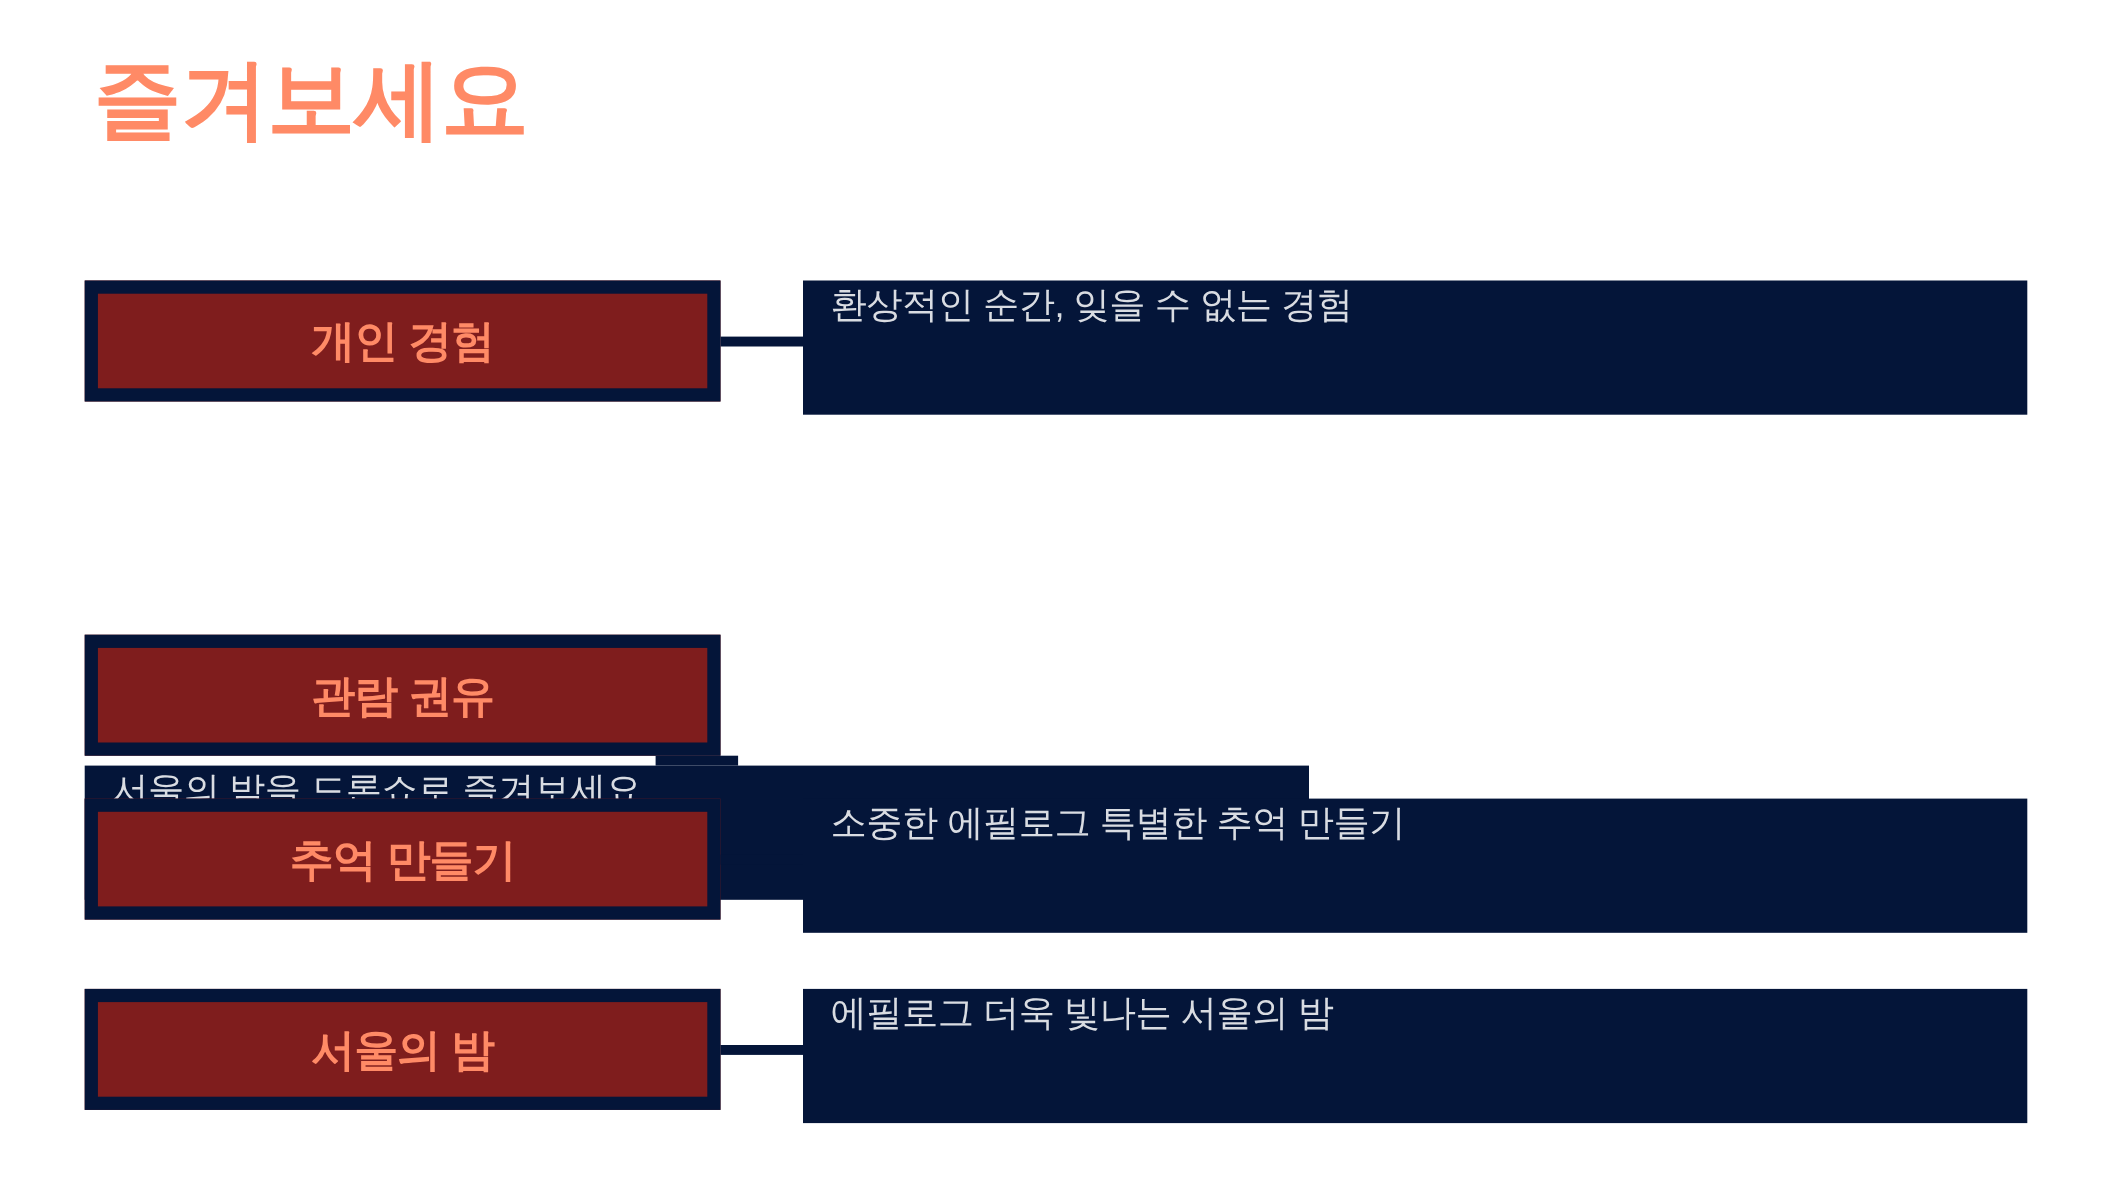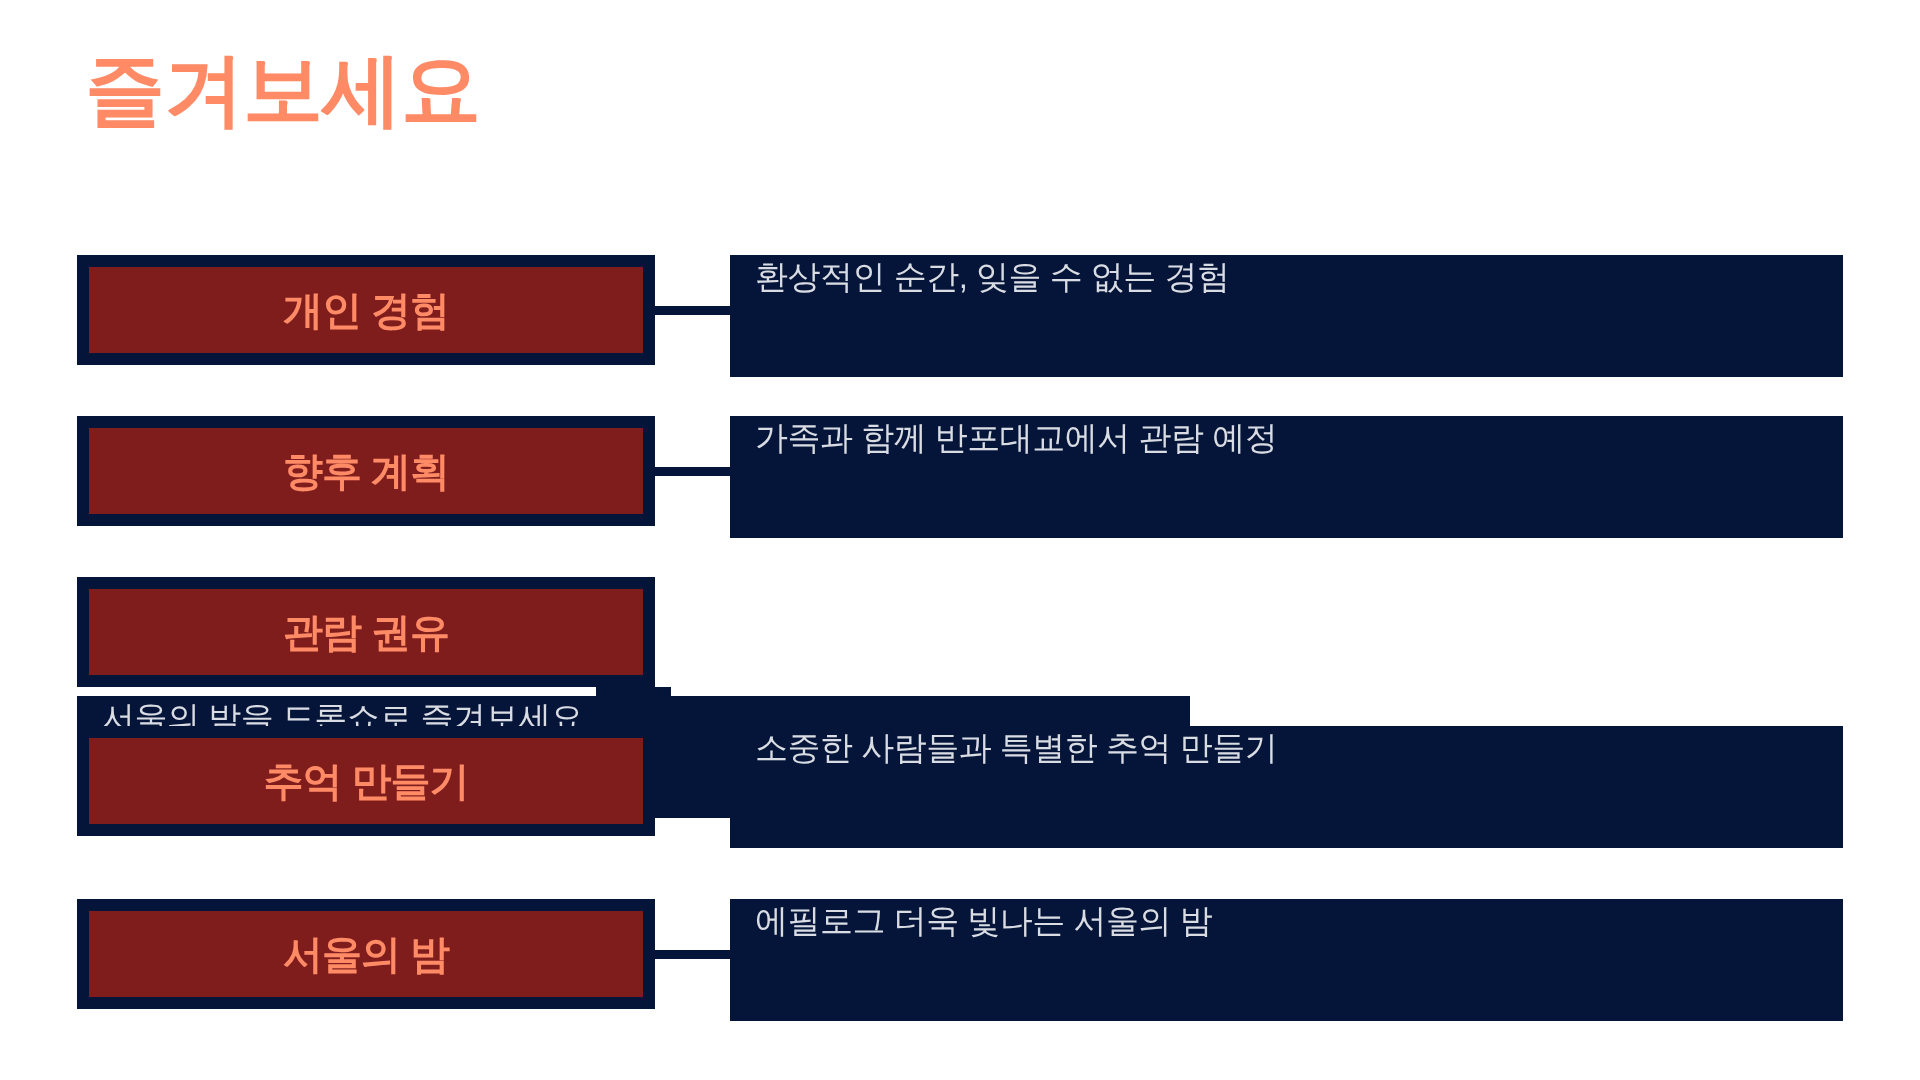--- a/index.html
+++ b/index.html
@@ -93,47 +93,38 @@
   <div class="row row-1">
     <div class="topic-box">
       <span class="topic-label">개인 경험</span>
     </div>
     <div class="connector"></div>
     <div class="desc-box">
       <span class="desc-text">환상적인 순간, 잊을 수 없는 경험</span>
     </div>
   </div>
 
-  <div class="row row-2">
-    <div class="topic-box">
-      <span class="topic-label">향후 계획</span>
-    </div>
-    <div class="connector"></div>
-    <div class="desc-box">
-      <span class="desc-text">가족과 함께 반포대교에서 관람 예정</span>
-    </div>
-  </div>
 
   <div class="row row-3">
     <div class="topic-box">
       <span class="topic-label">관람 권유</span>
     </div>
     <div class="connector"></div>
     <div class="desc-box">
       <span class="desc-text">서울의 밤을 드론쇼로 즐겨보세요</span>
     </div>
   </div>
 
   <div class="row row-4">
     <div class="topic-box">
       <span class="topic-label">추억 만들기</span>
     </div>
     <div class="connector"></div>
     <div class="desc-box">
-      <span class="desc-text">소중한 사람들과 특별한 추억 만들기</span>
+      <span class="desc-text">소중한 에필로그 특별한 추억 만들기</span>
     </div>
   </div>
 
   <div class="row row-5">
     <div class="topic-box">
       <span class="topic-label">서울의 밤</span>
     </div>
     <div class="connector"></div>
     <div class="desc-box">
       <span class="desc-text">에필로그 더욱 빛나는 서울의 밤</span>

